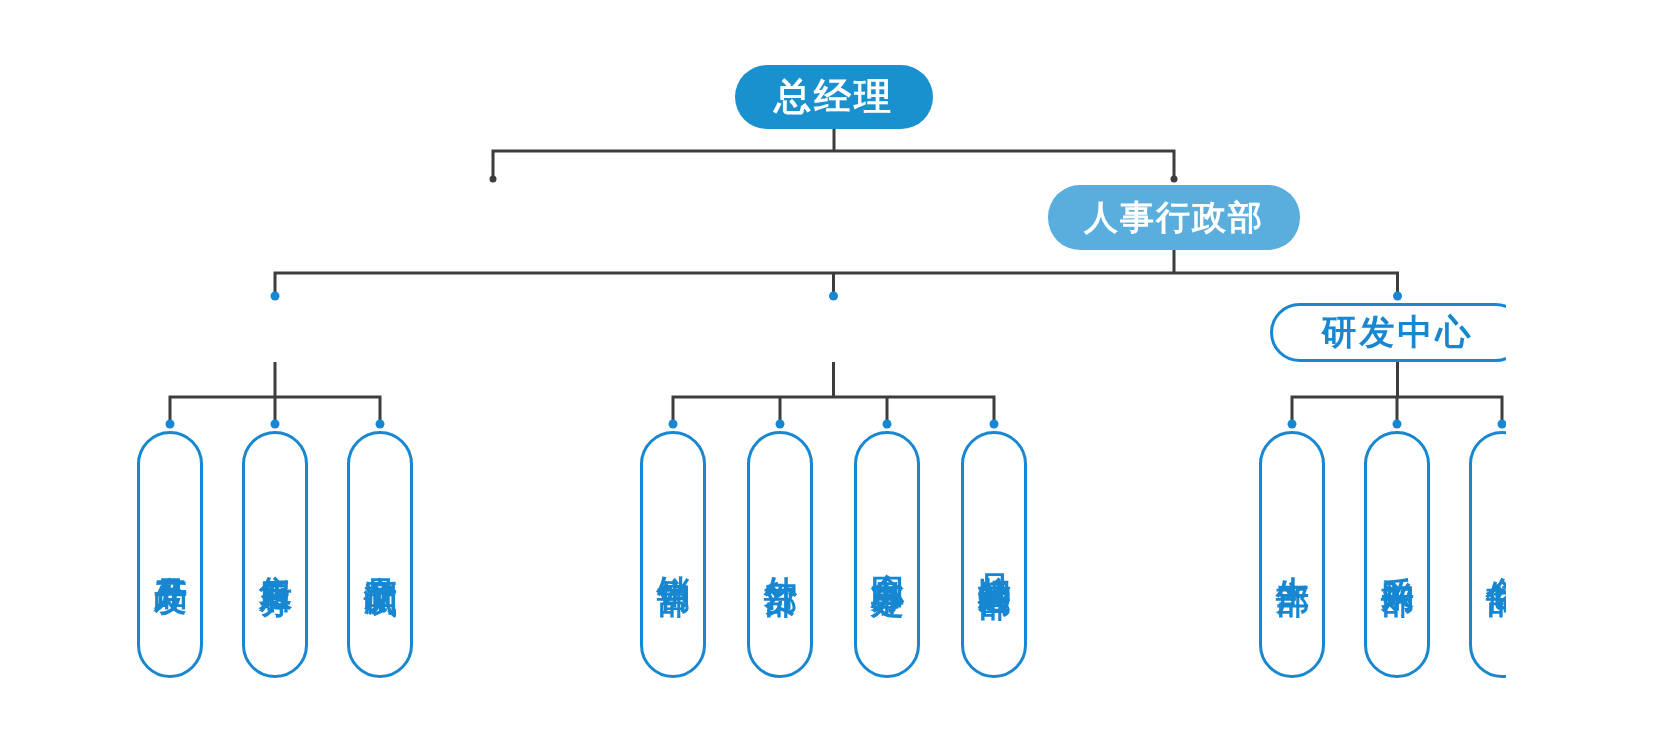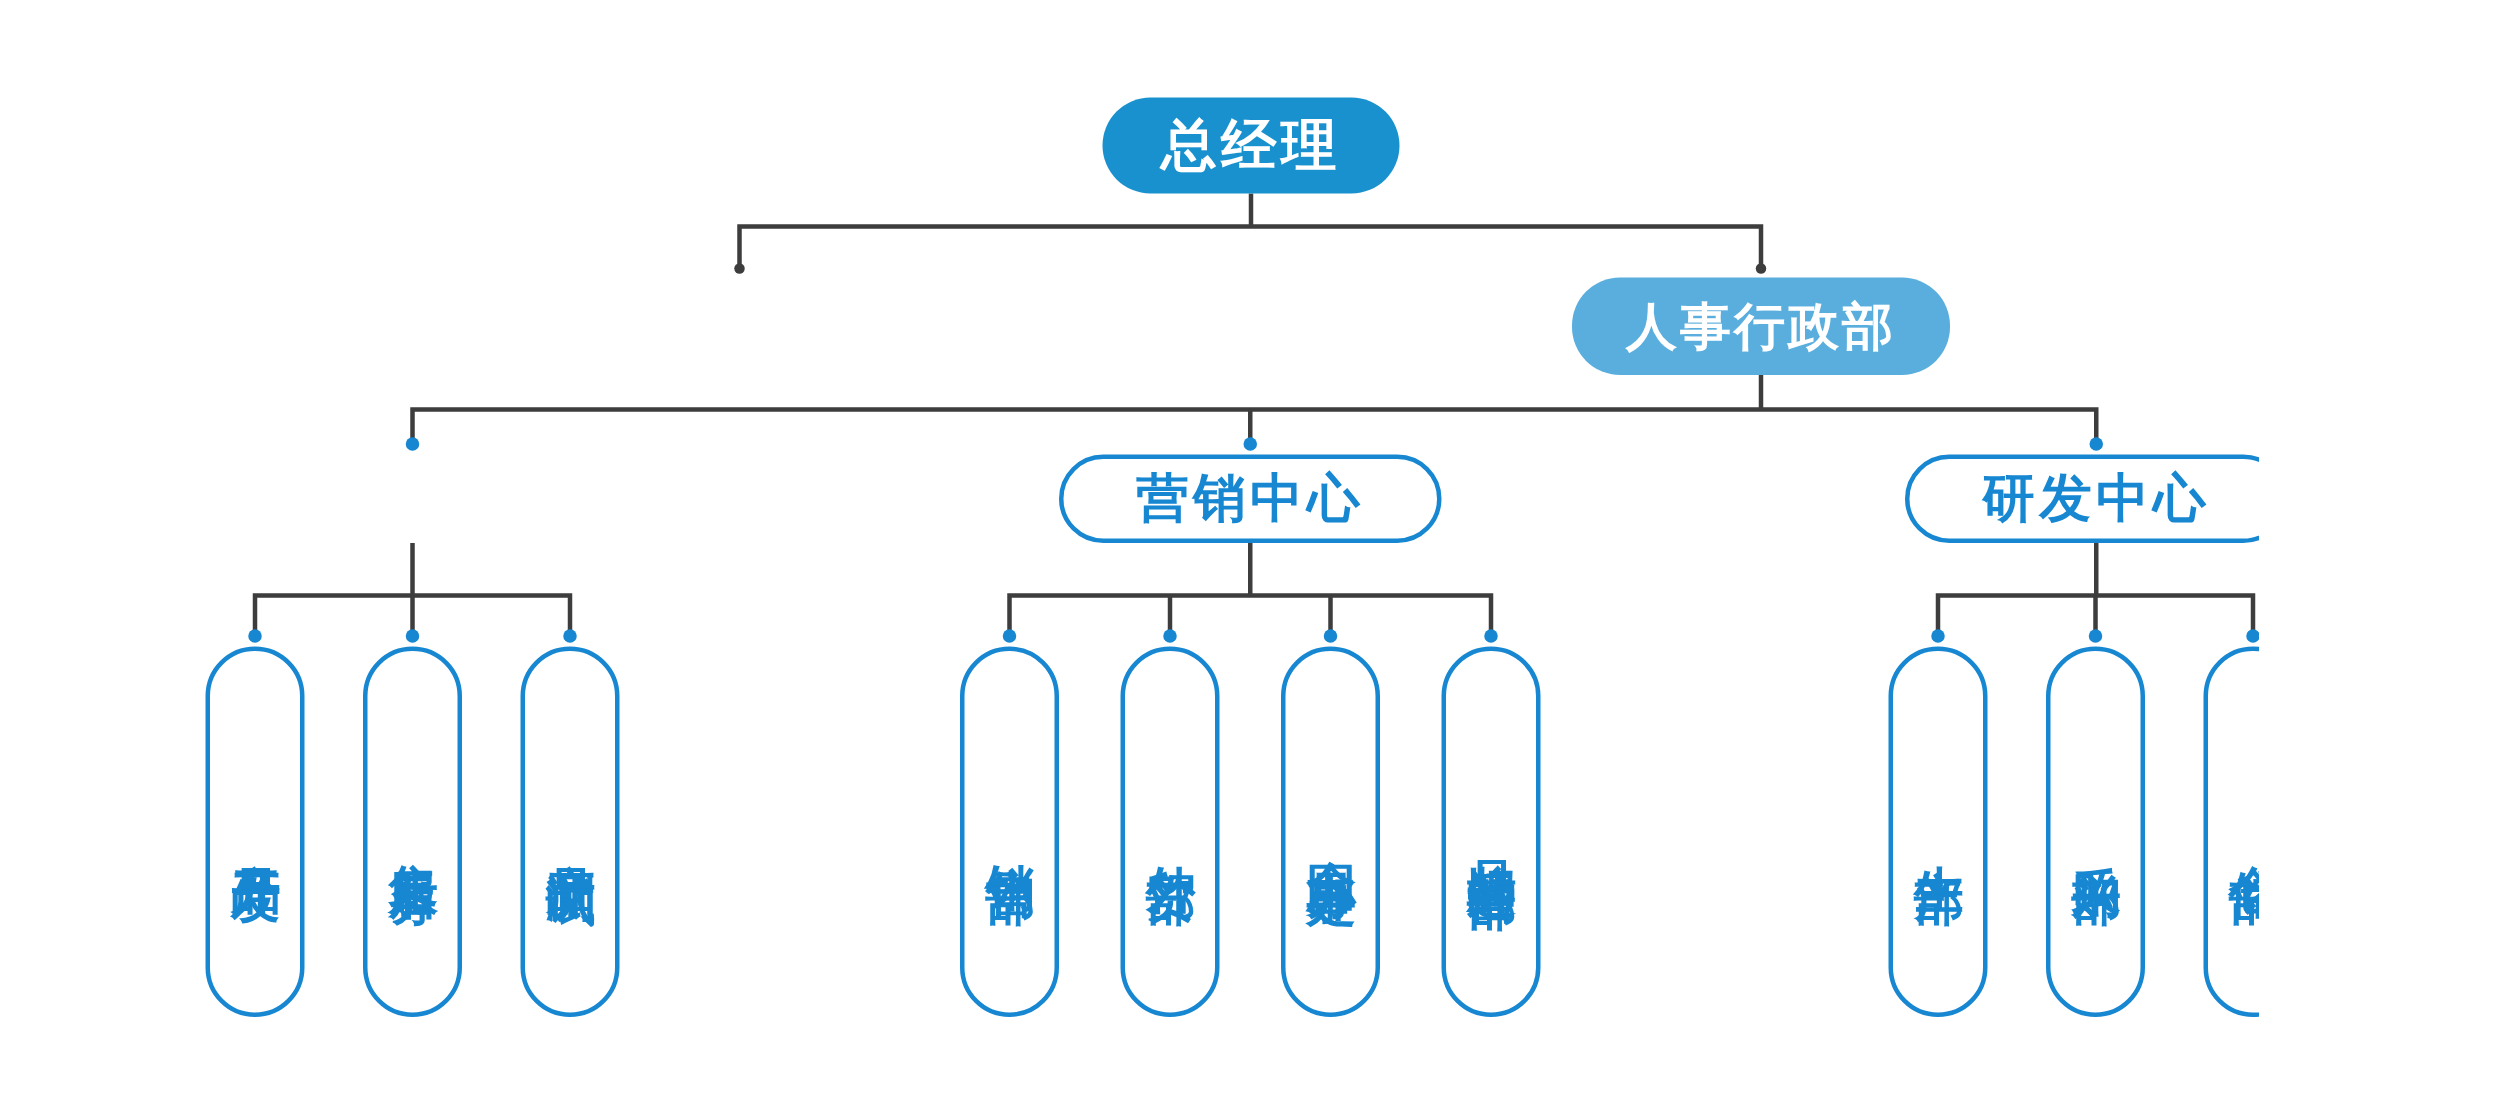--- a/index.html
+++ b/index.html
@@ -106,21 +106,20 @@
       <circle cx="1292" cy="424" r="4.5"></circle>
       <circle cx="1397" cy="424" r="4.5"></circle>
       <circle cx="1502" cy="424" r="4.5"></circle>
     </g>
   </svg>
 
   <div class="node node-root" style="left:735px;top:65px;width:198px;height:64px;">总经理</div>
 
   <div class="node node-l2" style="left:1048px;top:185px;width:252px;height:65px;">人事行政部</div>
 
-  <div class="node node-center" style="left:706px;top:303px;width:255px;height:59px;">营销中心</div>
   <div class="node node-center" style="left:1270px;top:303px;width:255px;height:59px;">研发中心</div>
 
   <div class="node node-vert" style="left:137px;">
     <span>产品开发</span>
   </div>
   <div class="node node-vert" style="left:242px;">
     <span>售后服务</span>
   </div>
   <div class="node node-vert" style="left:347px;">
     <span>产品测试</span>

